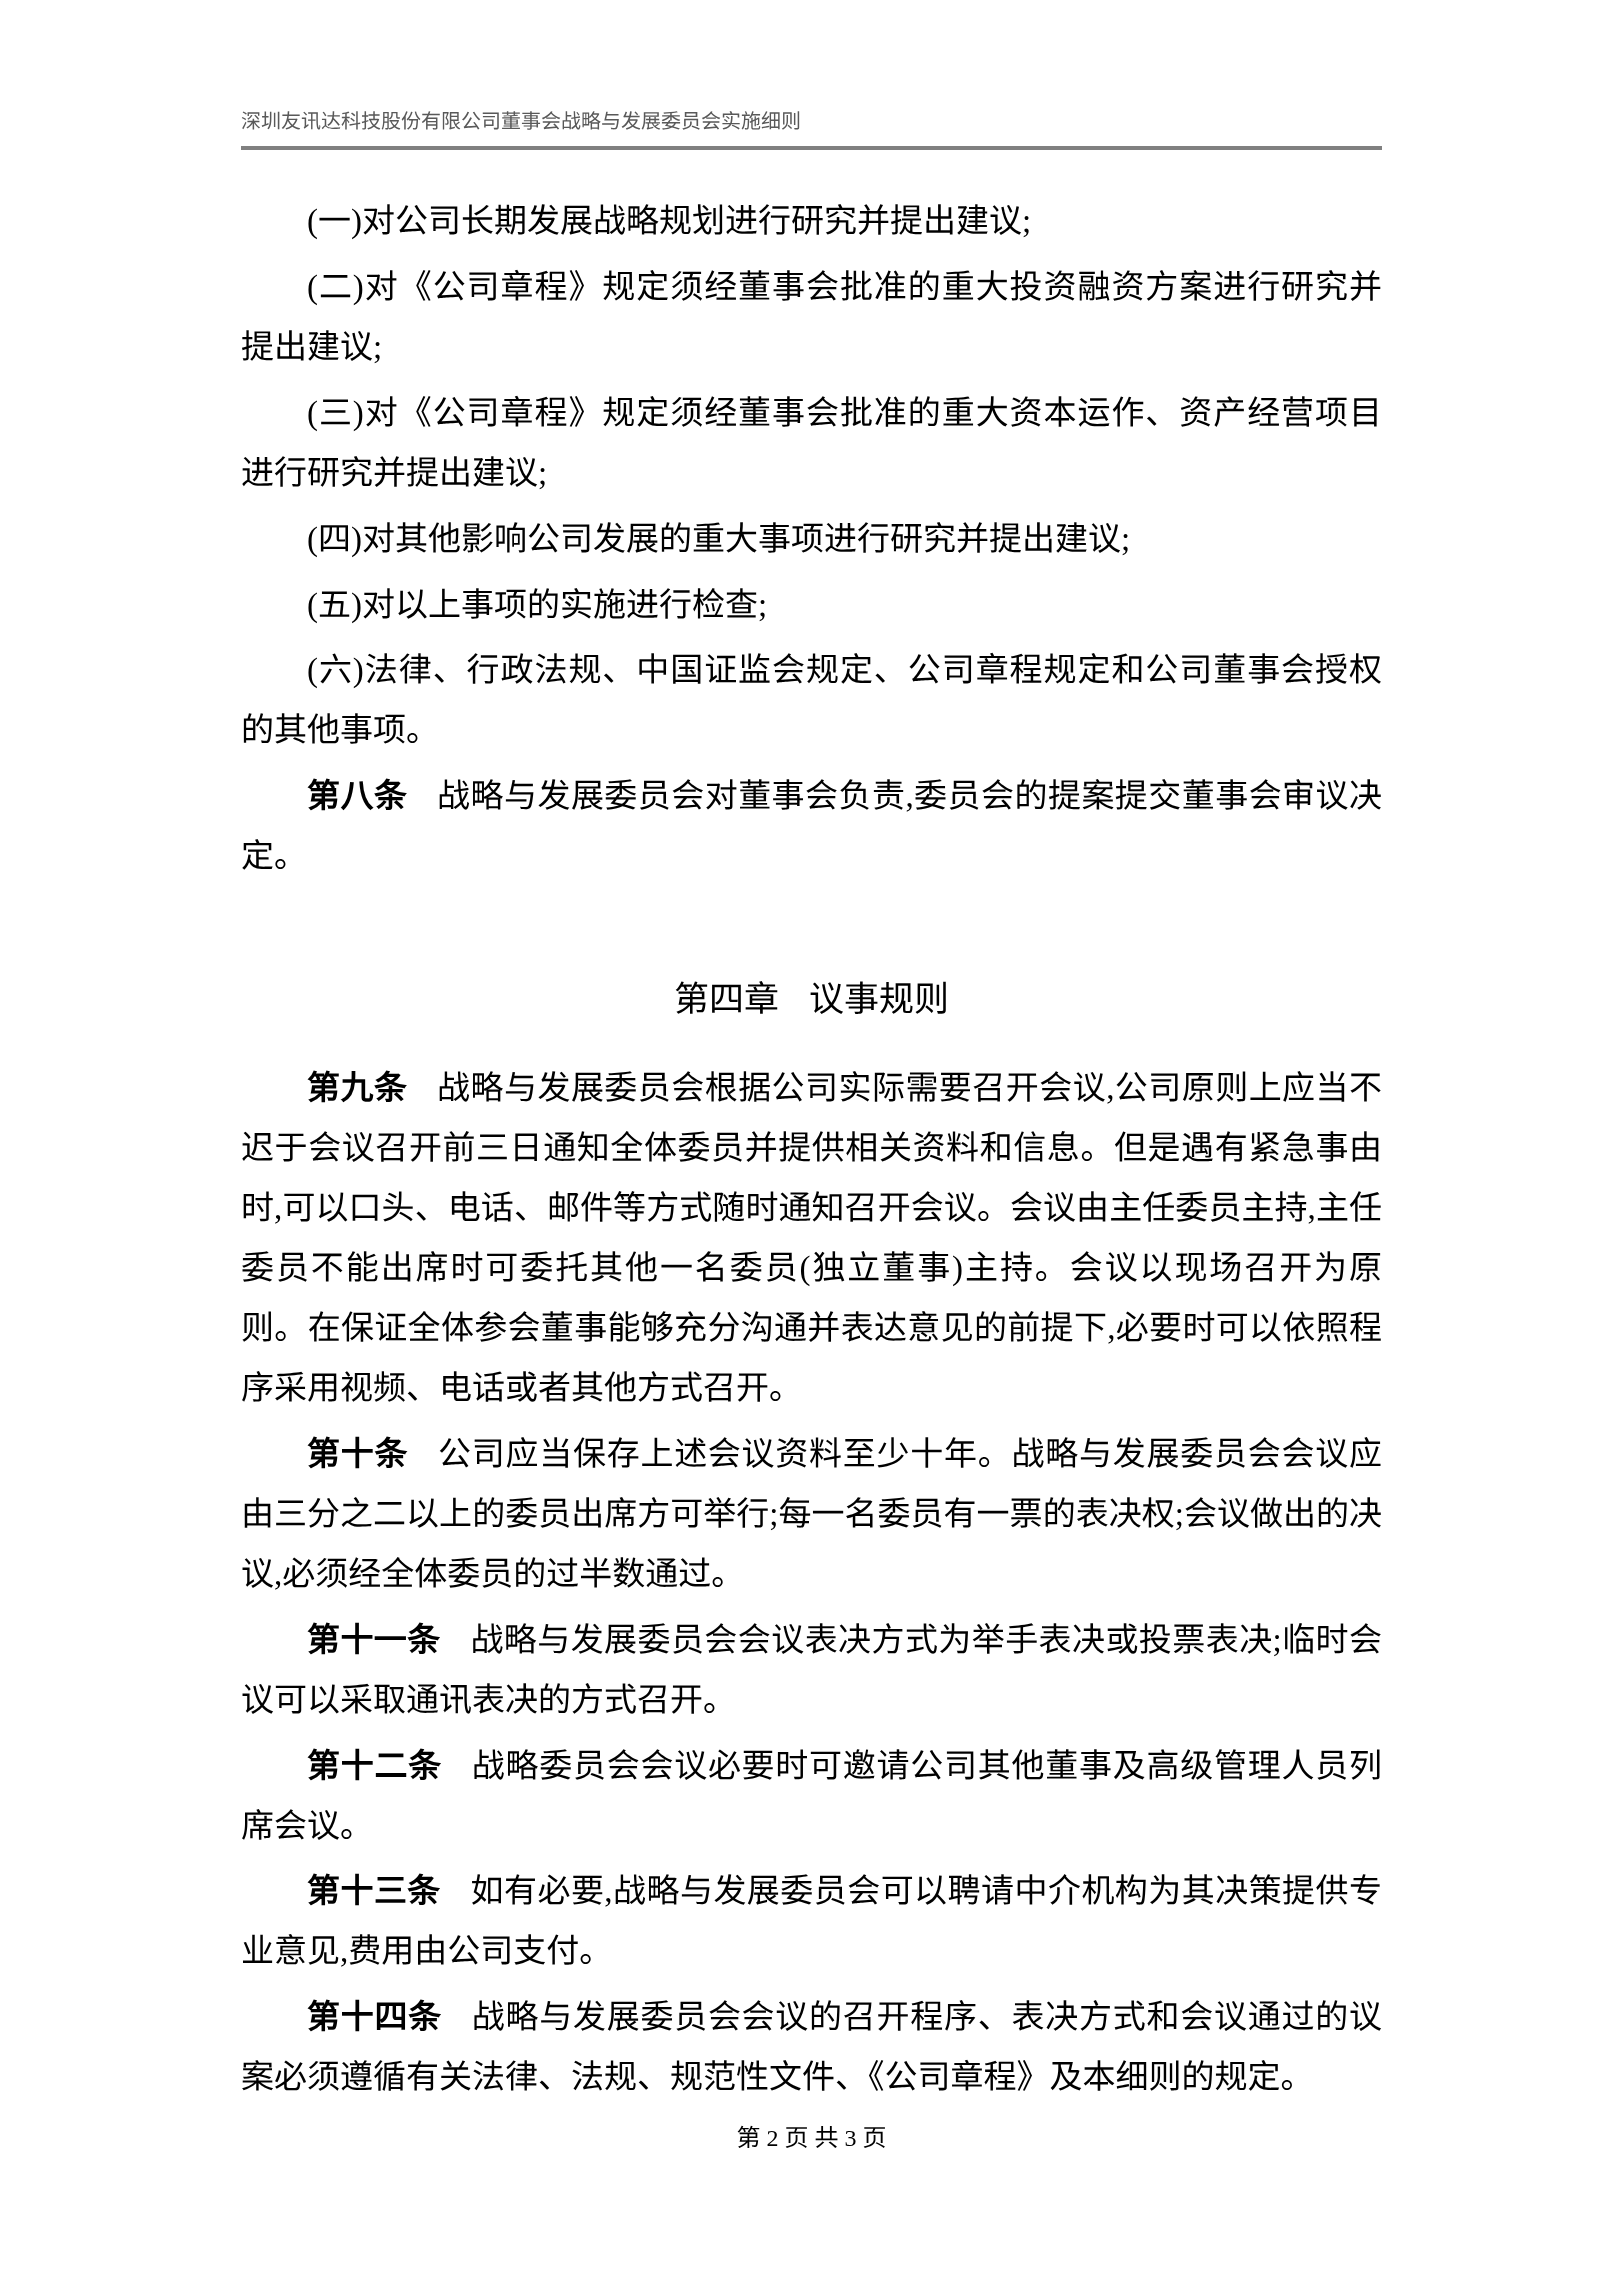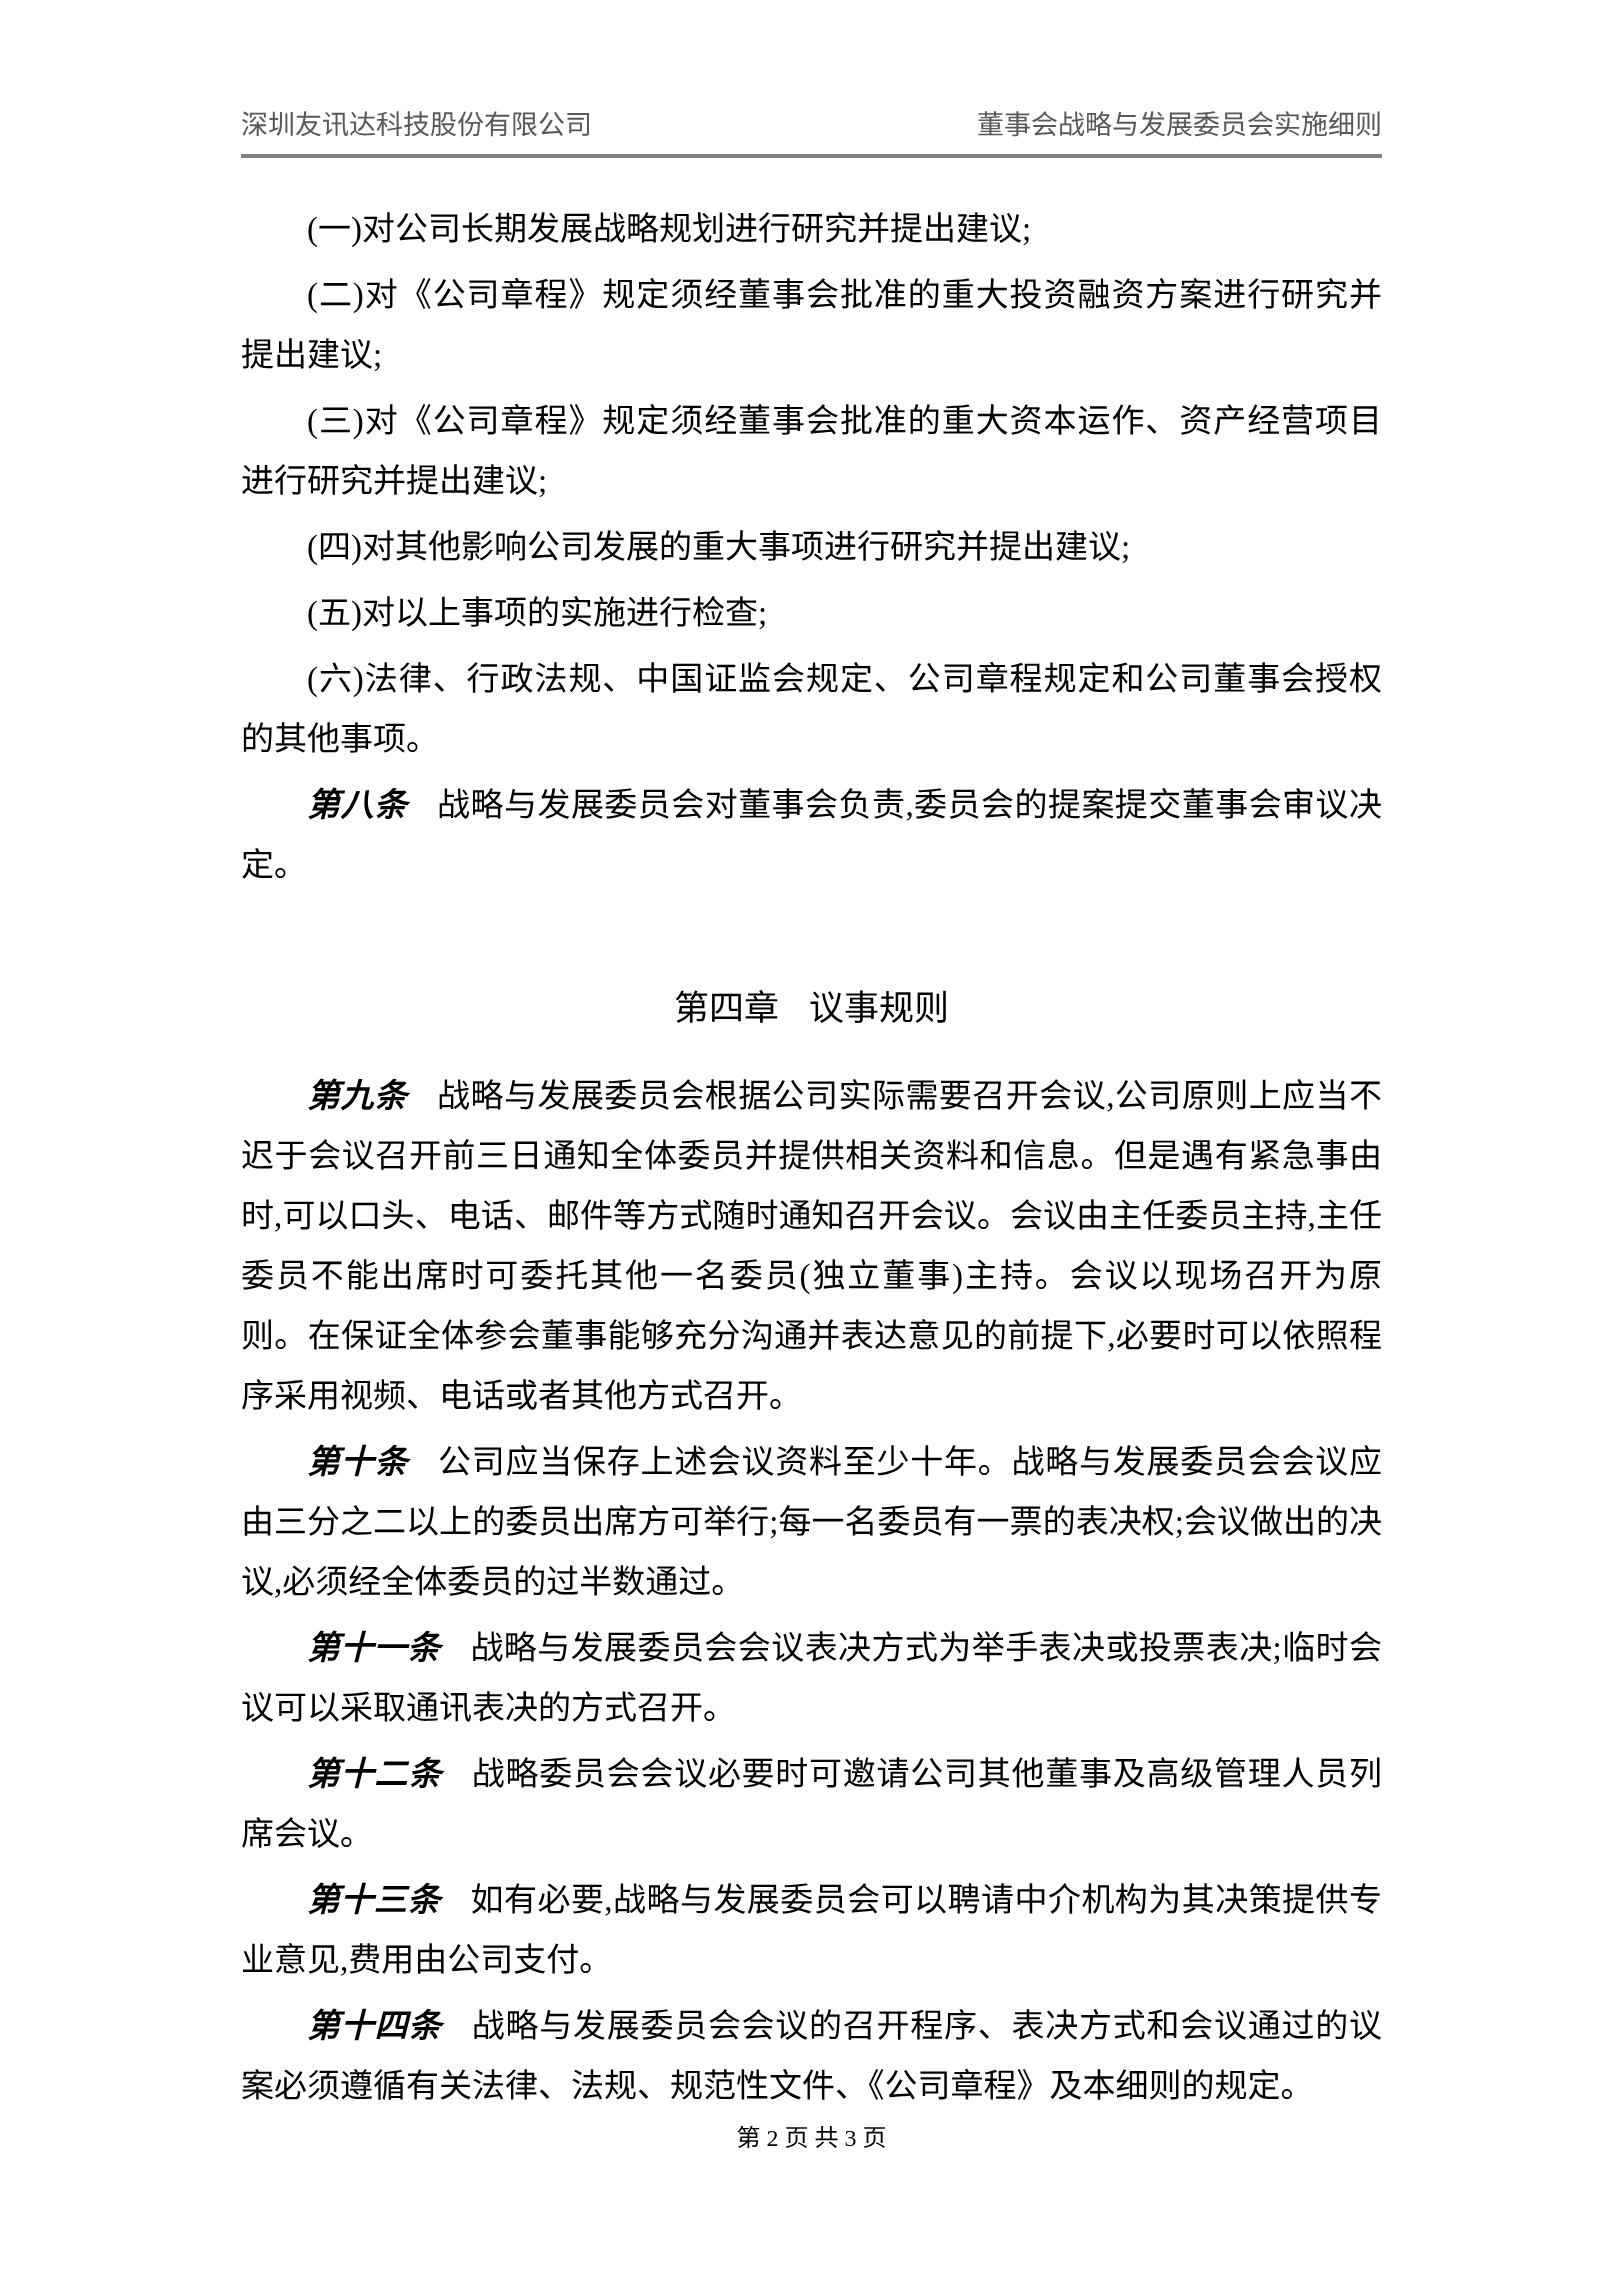--- a/index.html
+++ b/index.html
@@ -9,44 +9,42 @@
     background:#ffffff;
     font-family:"Liberation Serif","DejaVu Serif",serif;
     color:#000000;
     overflow:hidden;
     box-sizing:border-box;
   }
   .inner{padding:0 241px;}
   
   .doc-header{
     display:flex;
-    justify-content:space-between;
     align-items:flex-end;
     padding:109px 0 13px 0;
     border-bottom:4.6px solid #808080;
-    font-size:27px;
+    font-size:20px;
     line-height:1.2;
     color:#595959;
   }
   
   .doc-main{
     padding-top:41px;
     font-size:33px;
     line-height:60px;
     text-align:justify;
     text-align-last:left;
   }
   .doc-main p{
     margin:0 0 5.9px 0;
     text-indent:2em;
   }
   .art-num{
     font-weight:700;
     margin-right:0.9em;
-    font-style:italic;
   }
   .chapter{
     margin:84px 0 27.5px 0;
     text-align:right;
     text-align-last:center;
     font-size:35px;
     font-weight:400;
     line-height:60px;
   }
   .chapter .chapter-num{margin-right:0.85em;}

